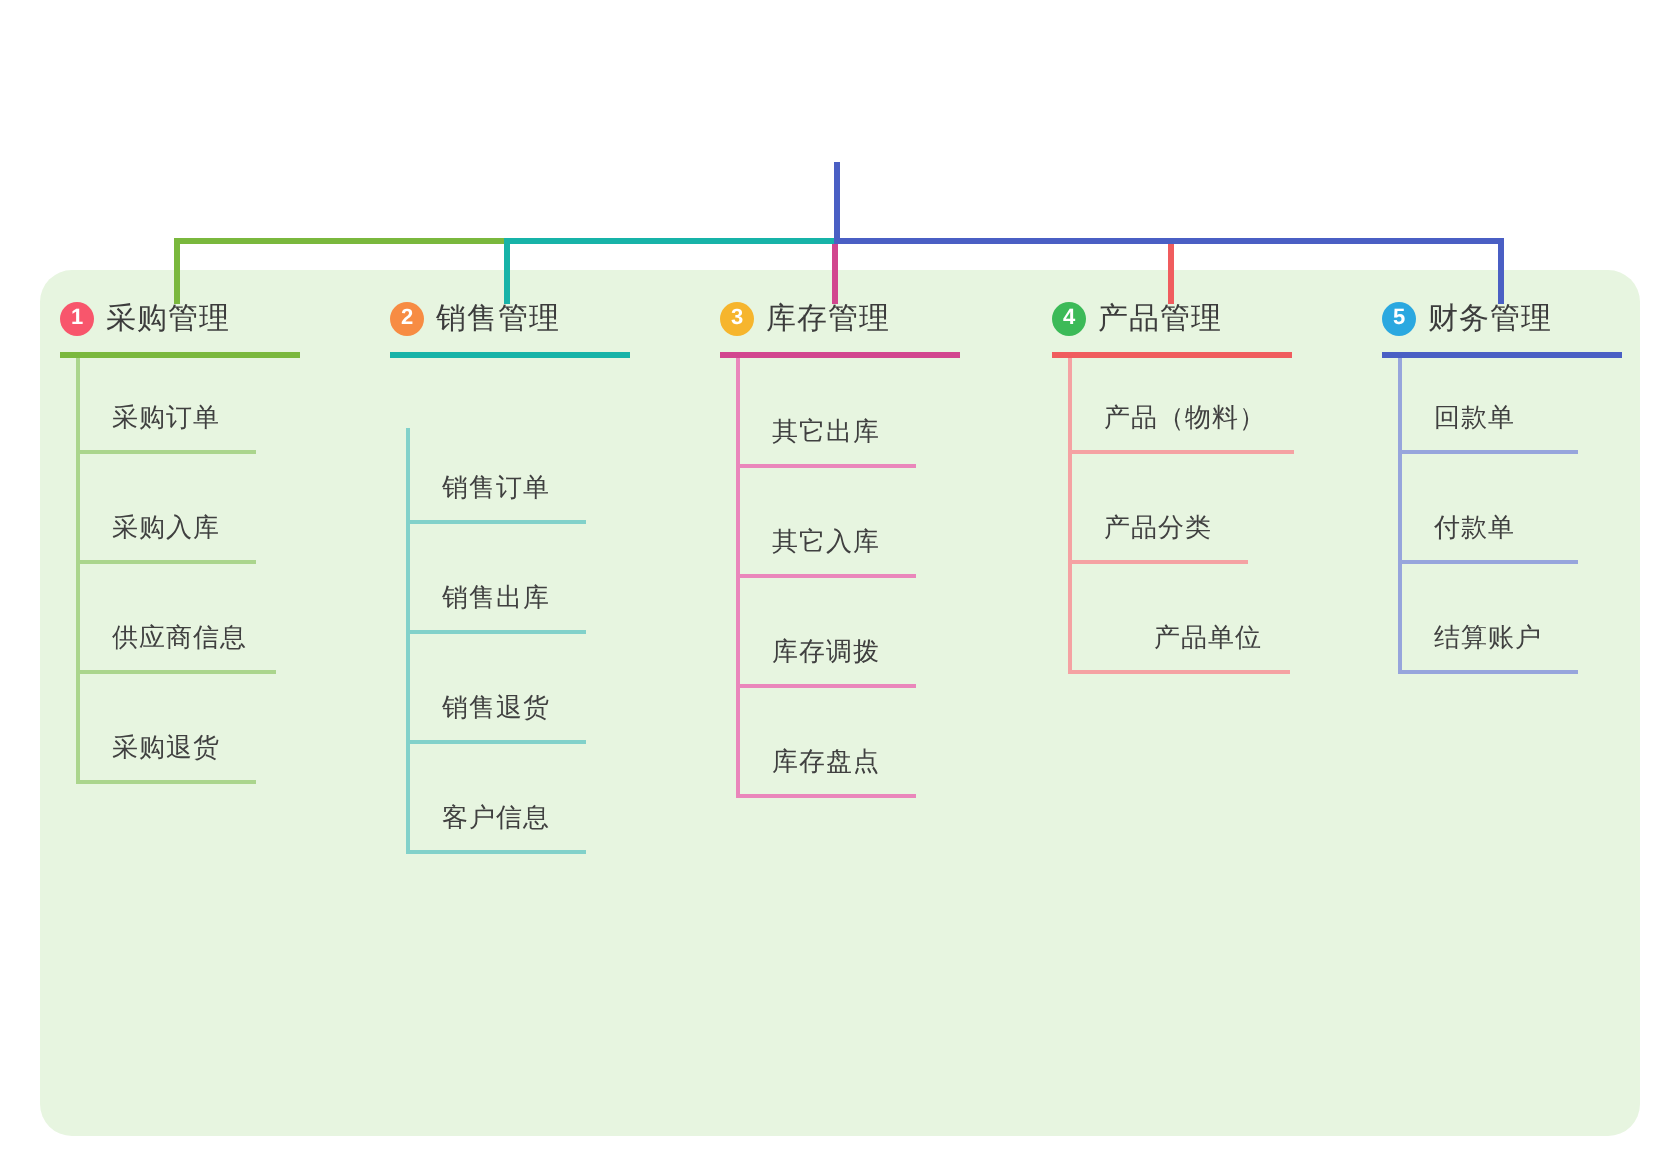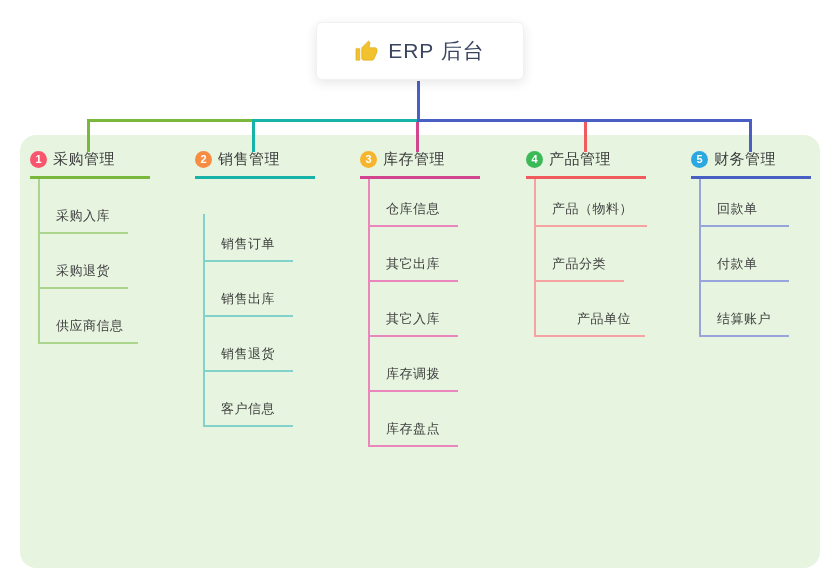--- a/index.html
+++ b/index.html
@@ -58,60 +58,52 @@
   <div class="vline root-drop" style="background: rgb(74, 95, 196);"></div>
   <div class="hline bus-seg1" style="background: rgb(122, 184, 61);"></div>
   <div class="hline bus-seg2" style="background: rgb(23, 179, 168);"></div>
   <div class="hline bus-seg3" style="background: rgb(74, 95, 196);"></div>
   <div class="vline drop-1" style="background: rgb(122, 184, 61);"></div>
   <div class="vline drop-2" style="background: rgb(23, 179, 168);"></div>
   <div class="vline drop-3" style="background: rgb(210, 70, 143);"></div>
   <div class="vline drop-4" style="background: rgb(240, 92, 94);"></div>
   <div class="vline drop-5" style="background: rgb(74, 95, 196);"></div>
 
-  <div class="root-card">
-    <span>
-      <svg class="thumb-svg" viewBox="0 0 24 24" aria-hidden="true">
-        <path id="thumb-path" fill="#f2c12e" stroke="#d8a417" stroke-width="0.6" d="M1 21h4V9H1v12zm22-11c0-1.1-.9-2-2-2h-6.31l.95-4.57.03-.32c0-.41-.17-.79-.44-1.06L14.17 1 7.58 7.59C7.22 7.95 7 8.45 7 9v10c0 1.1.9 2 2 2h9c.83 0 1.54-.5 1.84-1.22l3.02-7.05c.09-.23.14-.47.14-.73v-2z"></path>
-      </svg>
-    </span>
-    <span class="root-label" style="color: rgb(59, 69, 96);">ERP 后台</span>
-  </div>
 
   <div id="branches">
       <div class="branch" style="left: 30px;">
         <div class="branch-title" style="border-bottom-color: rgb(122, 184, 61);">
           <span class="badge" style="background: rgb(248, 86, 108);">1</span>
           <span class="branch-label">采购管理</span>
         </div>
         <ul class="children" style="border-left-color: rgb(171, 213, 141);">
+          <li class="first" style="border-bottom-color: rgb(171, 213, 141);">采购订单</li>
           <li style="border-bottom-color: rgb(171, 213, 141);">采购入库</li>
+          <li style="border-bottom-color: rgb(171, 213, 141);">供应商信息</li>
           <li style="border-bottom-color: rgb(171, 213, 141);">采购退货</li>
-          <li style="border-bottom-color: rgb(171, 213, 141);">供应商信息</li>
         </ul>
       </div>
       <div class="branch" style="left: 195px;">
         <div class="branch-title" style="border-bottom-color: rgb(23, 179, 168);">
           <span class="badge" style="background: rgb(247, 140, 67);">2</span>
           <span class="branch-label">销售管理</span>
         </div>
         <ul class="children" style="border-left-color: rgb(130, 209, 202); margin-top: 35px;">
           <li class="first" style="border-bottom-color: rgb(130, 209, 202);">销售订单</li>
           <li style="border-bottom-color: rgb(130, 209, 202);">销售出库</li>
           <li style="border-bottom-color: rgb(130, 209, 202);">销售退货</li>
           <li style="border-bottom-color: rgb(130, 209, 202);">客户信息</li>
         </ul>
       </div>
       <div class="branch" style="left: 360px;">
         <div class="branch-title" style="border-bottom-color: rgb(210, 70, 143);">
           <span class="badge" style="background: rgb(246, 181, 45);">3</span>
           <span class="branch-label">库存管理</span>
         </div>
         <ul class="children" style="border-left-color: rgb(234, 134, 187);">
-          <li class="first" style="border-bottom-color: rgb(234, 134, 187);">仓库信息</li>
           <li style="border-bottom-color: rgb(234, 134, 187);">其它出库</li>
           <li style="border-bottom-color: rgb(234, 134, 187);">其它入库</li>
           <li style="border-bottom-color: rgb(234, 134, 187); text-align: right;">库存调拨</li>
           <li style="border-bottom-color: rgb(234, 134, 187);">库存盘点</li>
         </ul>
       </div>
       <div class="branch" style="left: 526px;">
         <div class="branch-title" style="border-bottom-color: rgb(240, 92, 94);">
           <span class="badge" style="background: rgb(60, 186, 88);">4</span>
           <span class="branch-label">产品管理</span>

